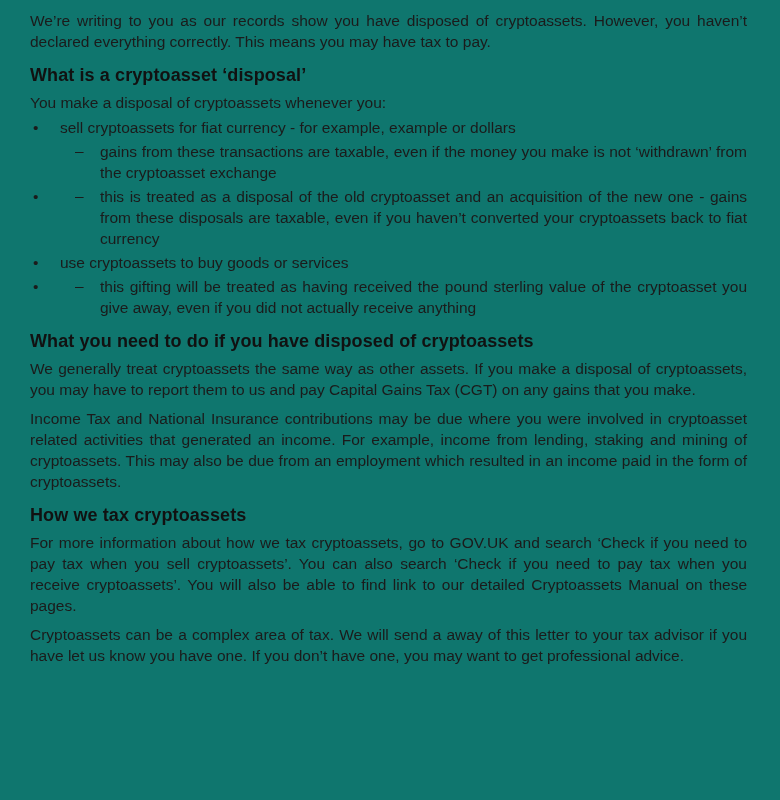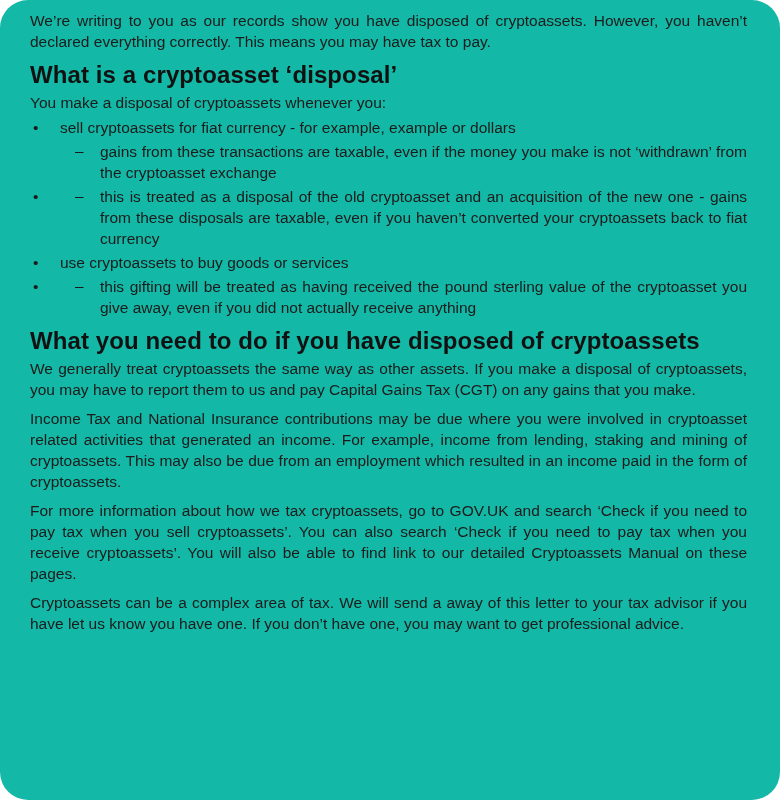--- a/index.html
+++ b/index.html
@@ -12,32 +12,31 @@
   }
   .page {
     box-sizing: border-box;
     width: 780px;
     height: 800px;
     padding: 10px 33px 0 30px;
     font-family: "Liberation Sans", "DejaVu Sans", sans-serif;
     font-size: 15.5px;
     line-height: 21px;
     color: #1b1b1b;
-    background: #14b8a6;
-    border-radius: 28px;
+    background: #0f766e;
   }
   .para {
     margin: 0 0 8px 0;
     text-align: justify;
   }
   .lead {
     margin-bottom: 4px;
   }
   .heading {
-    font-size: 24px;
+    font-size: 18px;
     line-height: 22px;
     font-weight: bold;
     color: #111111;
     margin: 12px 0 6px 0;
     letter-spacing: 0.1px;
   }
   .bullets {
     list-style: none;
     margin: 0 0 2px 0;
     padding: 0;
@@ -107,16 +106,17 @@
         <span class="b-text">this gifting will be treated as having received the pound sterling value of the cryptoasset you give away, even if you did not actually receive anything</span>
       </div>
     </li>
   </ul>
 
   <h2 class="heading">What you need to do if you have disposed of cryptoassets</h2>
   <p class="para">We generally treat cryptoassets the same way as other assets. If you make a disposal of cryptoassets, you may have to report them to us and pay Capital Gains Tax (CGT) on any gains that you make.</p>
 
   <p class="para">Income Tax and National Insurance contributions may be due where you were involved in cryptoasset related activities that generated an income. For example, income from lending, staking and mining of cryptoassets. This may also be due from an employment which resulted in an income paid in the form of cryptoassets.</p>
 
+  <h2 class="heading">How we tax cryptoassets</h2>
   <p class="para">For more information about how we tax cryptoassets, go to GOV.UK and search ‘Check if you need to pay tax when you sell cryptoassets’. You can also search ‘Check if you need to pay tax when you receive cryptoassets’. You will also be able to find link to our detailed Cryptoassets Manual on these pages.</p>
   <p class="para">Cryptoassets can be a complex area of tax. We will send a away of this letter to your tax advisor if you have let us know you have one. If you don’t have one, you may want to get professional advice.</p>
 
 </main>
 
 </body></html>

